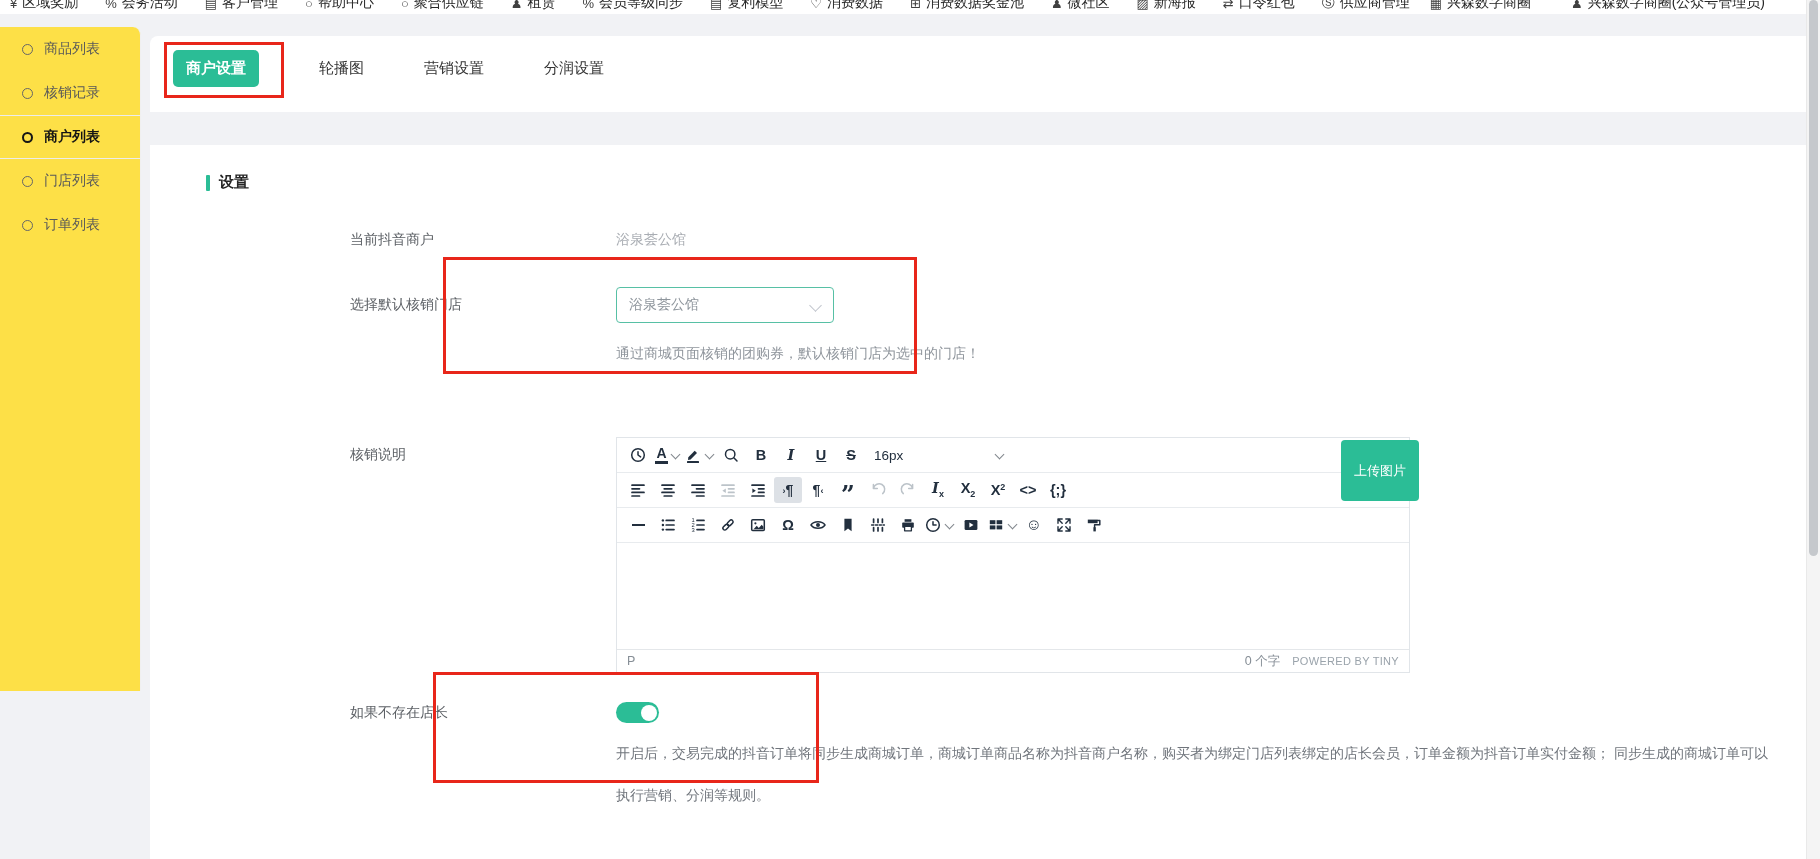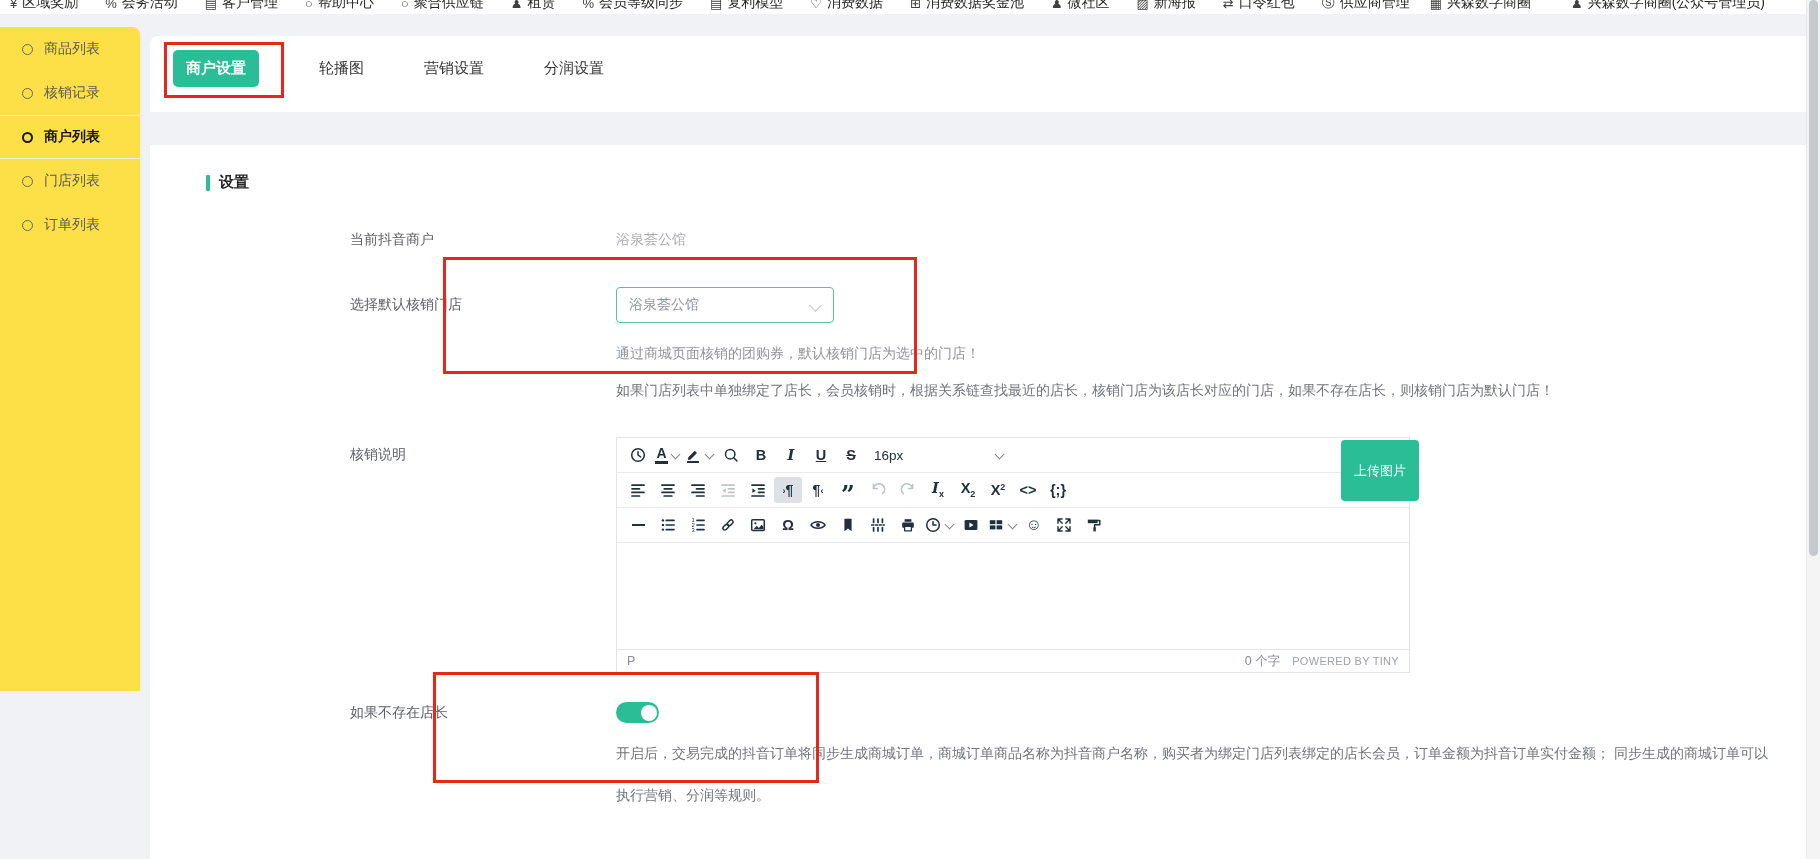--- a/index.html
+++ b/index.html
@@ -193,21 +193,20 @@
 
   <div class="flabel" style="top:86px">当前抖音商户</div>
   <div class="fvalue" style="top:86px">浴泉荟公馆</div>
 
   <div class="flabel" style="top:151px">选择默认核销门店</div>
   <div class="store-select">
     <span>浴泉荟公馆</span>
     <span class="sel-chev"></span>
   </div>
   <div class="hint h1">通过商城页面核销的团购券，默认核销门店为选中的门店！</div>
-  <div class="hint h2">如果门店列表中单独绑定了店长，会员核销时，根据关系链查找最近的店长，核销门店为该店长对应的门店，如果不存在店长，则核销门店为默认门店！</div>
 
   <div class="flabel" style="top:301px">核销说明</div>
   <div class="editor">
     <div class="tb-row">
       <div class="tb-icons" id="tbicons1">
           <span class="ticon">
             <svg width="18" height="18" viewBox="0 0 18 18" fill="none" stroke="currentColor" stroke-width="1.5" stroke-linecap="round" stroke-linejoin="round">
               <circle cx="9" cy="9" r="6.3"></circle>
               <path d="M9 5.8V9l2.6 1.9"></path>
             </svg>

